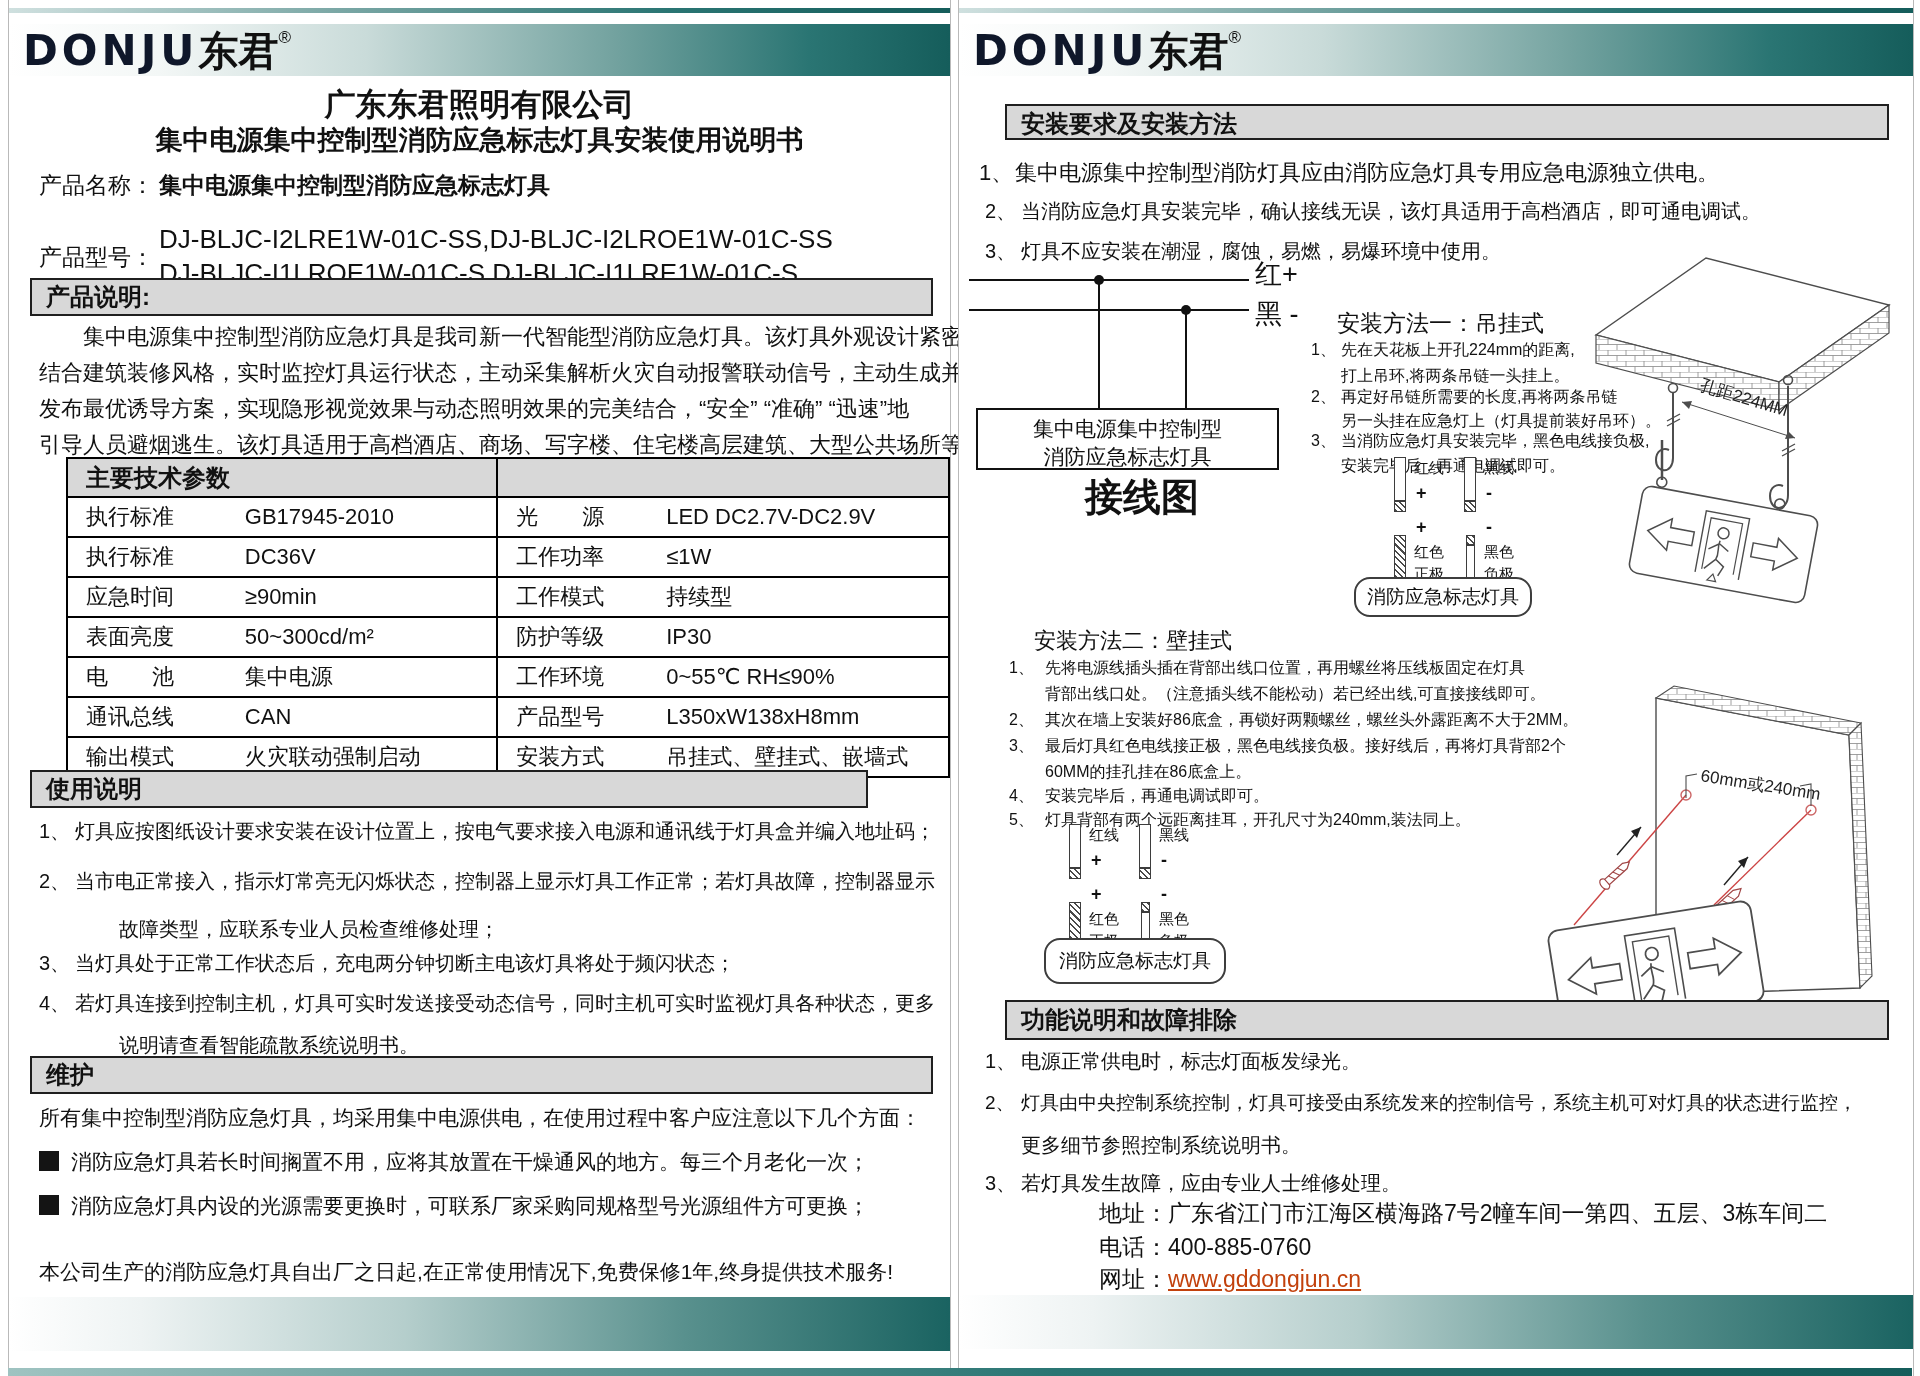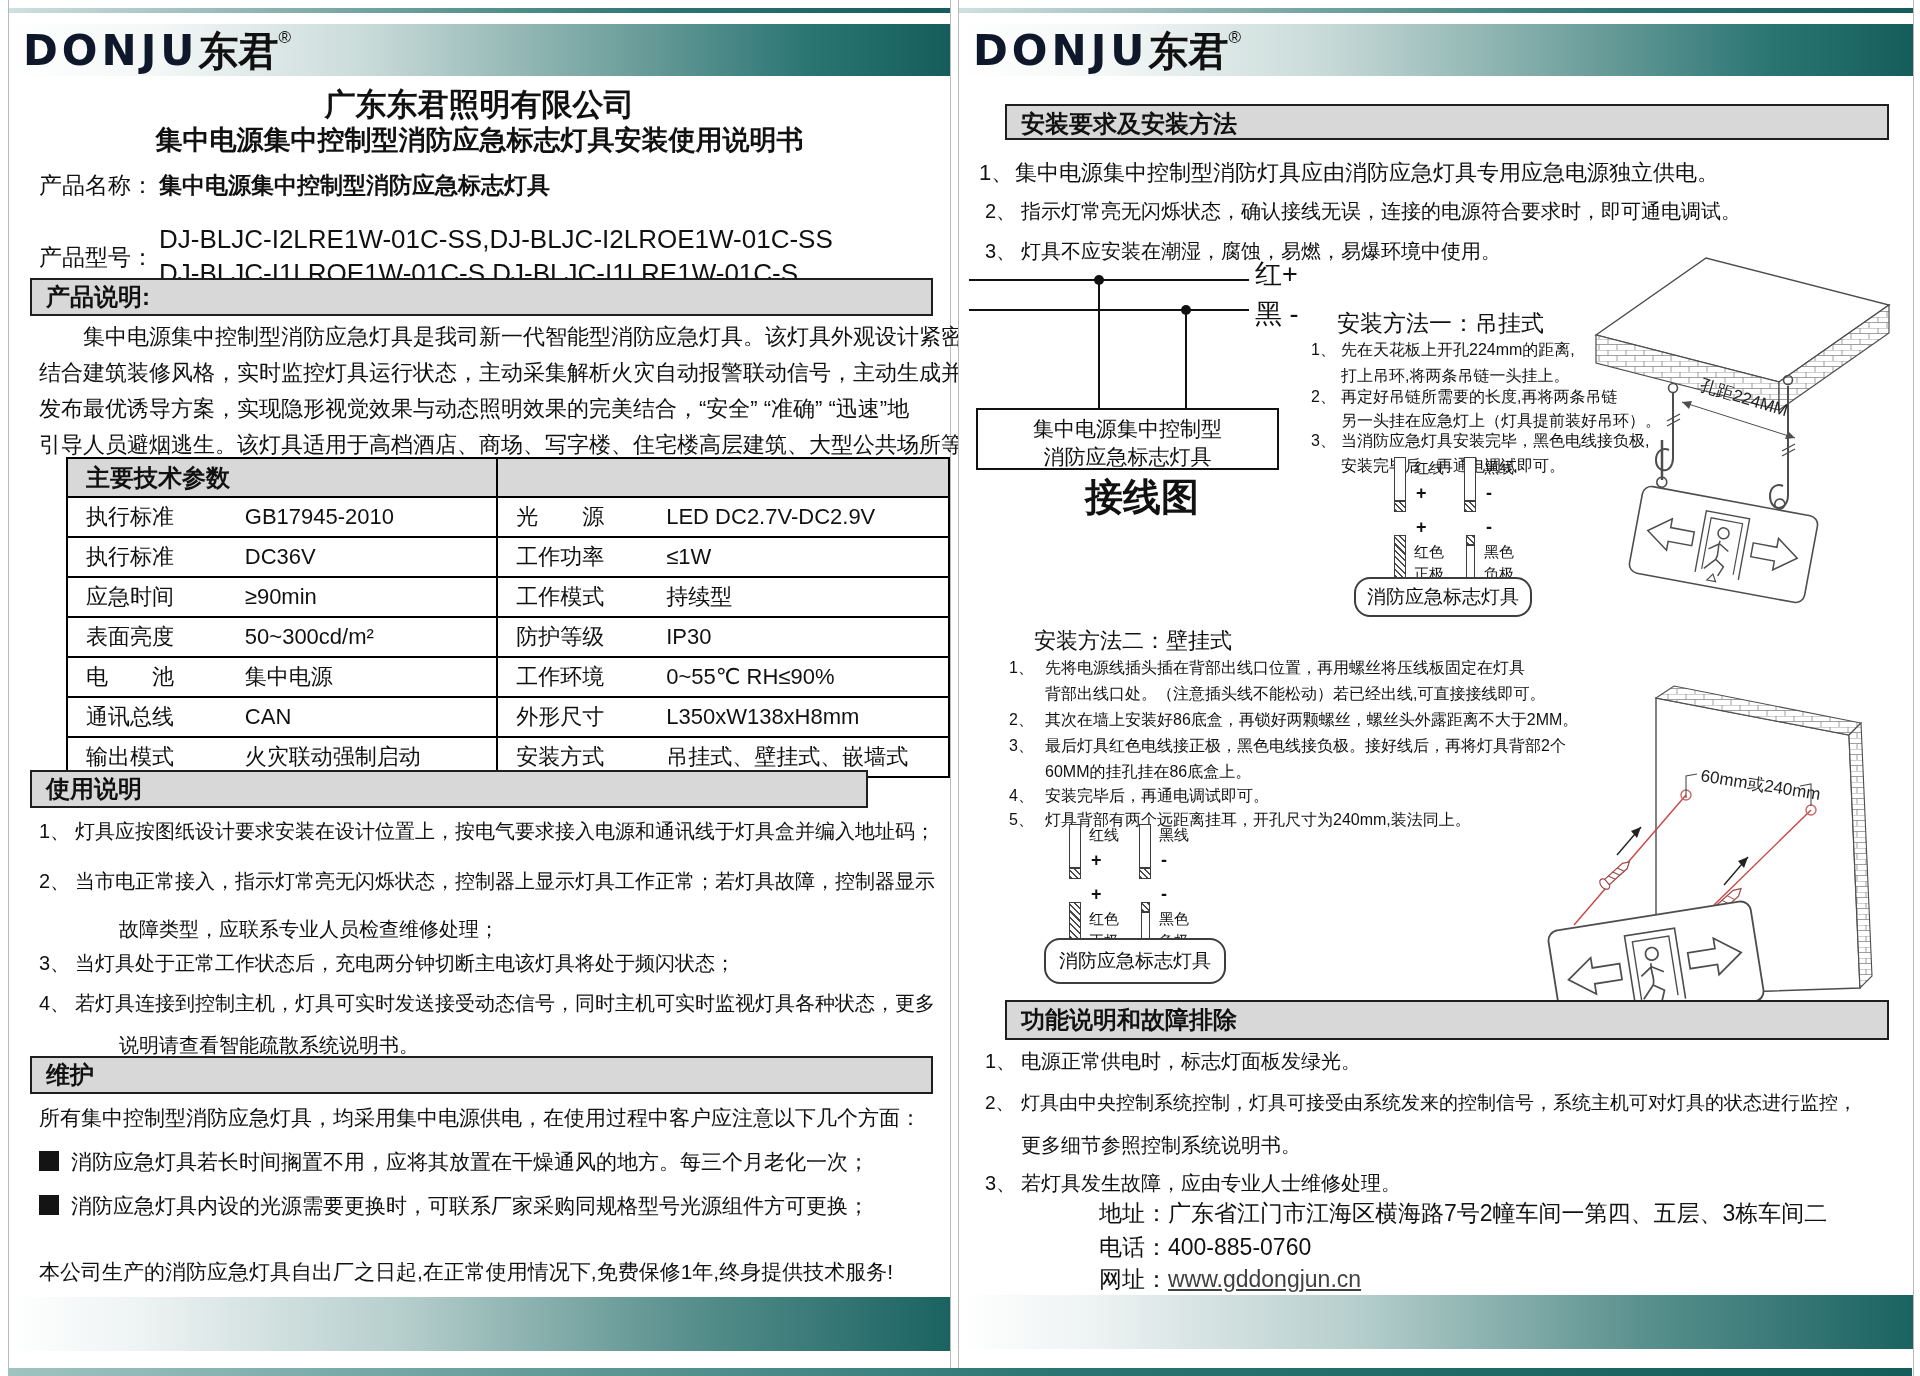--- a/index.html
+++ b/index.html
@@ -33,21 +33,21 @@
         background:linear-gradient(90deg,#ffffff 0%,#eef3f3 14%,#b5cecc 42%,#58908d 72%,#1a6361 100%);}
   #bottom-strip{position:absolute;left:8px;width:1904px;top:1368px;height:8px;
         background:linear-gradient(90deg,#9fc3c1 0%,#2a7573 55%,#155d5b 100%);}
   .wire-v{position:absolute;width:12px;background:#fff;border:1px solid #3d3d3d;box-sizing:border-box;}
   .hatch{background:repeating-linear-gradient(45deg,#4a4a4a 0 1.5px,#ffffff 1.5px 4.5px) !important;}
   .leg-label{position:absolute;font-size:15px;white-space:nowrap;}
   .leg-sign{position:absolute;font-size:18px;font-weight:700;}
   .rbox{position:absolute;border:2px solid #3d3d3d;border-radius:16px;text-align:center;background:#fff;
         font-size:19px;box-sizing:border-box;white-space:nowrap;}
   .blk{position:absolute;white-space:nowrap;}
-  a.url{color:#404040;text-decoration:underline;}
+  a.url{color:#c2410c;text-decoration:underline;}
   svg text{font-family:"Liberation Sans","DejaVu Sans",sans-serif;}
 </style>
 </head>
 <body>
 
 <div class="page" id="page1">
   <div class="top-line"></div>
   <div class="band"></div>
   <div class="logo">
     <span class="latin">DONJU</span><span class="cn">东君</span><span class="reg">®</span>
@@ -101,21 +101,21 @@
     </tr>
     <tr>
       <td>电　　池</td>
       <td>集中电源</td>
       <td class="divl">工作环境</td>
       <td>0~55℃ RH≤90%</td>
     </tr>
     <tr>
       <td>通讯总线</td>
       <td>CAN</td>
-      <td class="divl">外形尺寸</td>
+      <td class="divl">产品型号</td>
       <td>L350xW138xH8mm</td>
     </tr>
     <tr>
       <td>输出模式</td>
       <td>火灾联动强制启动</td>
       <td class="divl">安装方式</td>
       <td>吊挂式、壁挂式、嵌墙式</td>
     </tr>
   </tbody>
     </table>
@@ -139,21 +139,21 @@
 
 <div class="page" id="page2">
   <div class="top-line"></div>
   <div class="band"></div>
   <div class="logo">
     <span class="latin">DONJU</span><span class="cn">东君</span><span class="reg">®</span>
   </div>
 
   <div class="secbar" style="left:46px;top:104px;width:884px;height:36px;line-height:36px;">安装要求及安装方法</div>
   <div class="row-line" style="left:20px;top:158px;font-size:22px;"><span class="num" style="width:36px;">1、</span><span>集中电源集中控制型消防灯具应由消防应急灯具专用应急电源独立供电。</span></div>
-  <div class="row-line" style="left:26px;top:198px;font-size:20px;"><span class="num" style="width:36px;">2、</span><span>指示灯常亮无闪烁状态，确认接线无误，连接的电源符合要求时，即可通电调试。</span></div>
+  <div class="row-line" style="left:26px;top:198px;font-size:20px;"><span class="num" style="width:36px;">2、</span><span>当消防应急灯具安装完毕，确认接线无误，该灯具适用于高档酒店，即可通电调试。</span></div>
   <div class="row-line" style="left:26px;top:238px;font-size:20px;"><span class="num" style="width:36px;">3、</span><span>灯具不应安装在潮湿，腐蚀，易燃，易爆环境中使用。</span></div>
 
   <div style="position:absolute;left:10px;top:279px;width:280px;height:2px;background:#111;"></div>
   <div style="position:absolute;left:10px;top:309px;width:280px;height:2px;background:#111;"></div>
   <div style="position:absolute;left:135px;top:275px;width:10px;height:10px;border-radius:50%;background:#111;"></div>
   <div style="position:absolute;left:222px;top:305px;width:10px;height:10px;border-radius:50%;background:#111;"></div>
   <div style="position:absolute;left:139px;top:280px;width:2px;height:128px;background:#111;"></div>
   <div style="position:absolute;left:226px;top:310px;width:2px;height:98px;background:#111;"></div>
   <div class="blk" style="left:296px;top:256px;font-size:27px;">红+</div>
   <div class="blk" style="left:296px;top:296px;font-size:27px;">黑 -</div>

